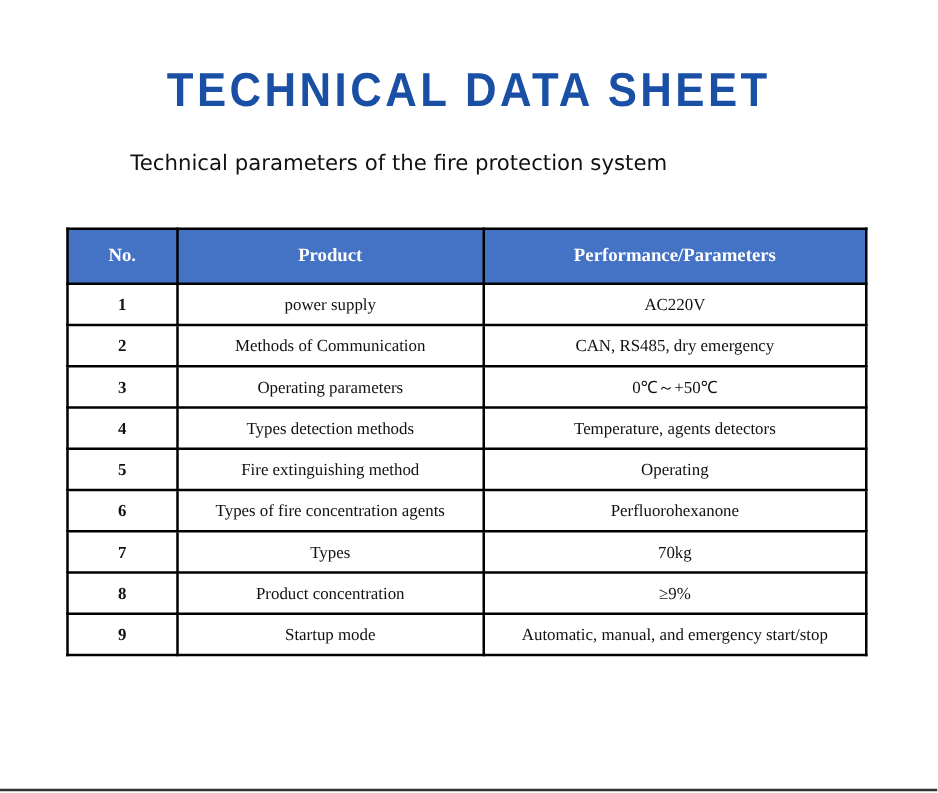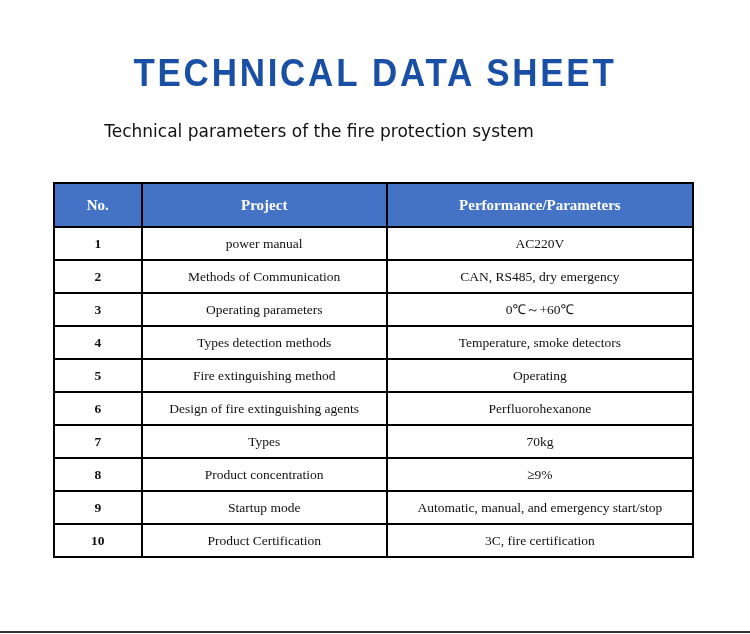--- a/index.html
+++ b/index.html
@@ -41,71 +41,66 @@
 
 <table class="spec">
   <colgroup>
       <col class="c1">
       <col class="c2">
       <col class="c3">
     </colgroup>
   <thead>
     <tr>
       <th>No.</th>
-      <th>Project</th>
+      <th>Product</th>
       <th>Performance/Parameters</th>
     </tr>
   </thead>
   <tbody>
     <tr>
       <td class="no">1</td>
-      <td>power manual</td>
+      <td>power supply</td>
       <td>AC220V</td>
     </tr>
     <tr>
       <td class="no">2</td>
       <td>Methods of Communication</td>
       <td>CAN, RS485, dry emergency</td>
     </tr>
     <tr>
       <td class="no">3</td>
       <td>Operating parameters</td>
-      <td>0℃～+60℃</td>
+      <td>0℃～+50℃</td>
     </tr>
     <tr>
       <td class="no">4</td>
       <td>Types detection methods</td>
-      <td>Temperature, smoke detectors</td>
+      <td>Temperature, agents detectors</td>
     </tr>
     <tr>
       <td class="no">5</td>
       <td>Fire extinguishing method</td>
       <td>Operating</td>
     </tr>
     <tr>
       <td class="no">6</td>
-      <td>Design of fire extinguishing agents</td>
+      <td>Types of fire concentration agents</td>
       <td>Perfluorohexanone</td>
     </tr>
     <tr>
       <td class="no">7</td>
       <td>Types</td>
       <td>70kg</td>
     </tr>
     <tr>
       <td class="no">8</td>
       <td>Product concentration</td>
       <td>≥9%</td>
     </tr>
     <tr>
       <td class="no">9</td>
       <td>Startup mode</td>
       <td>Automatic, manual, and emergency start/stop</td>
     </tr>
-    <tr>
-      <td class="no">10</td>
-      <td>Product Certification</td>
-      <td>3C, fire certification</td>
-    </tr>
   </tbody>
 </table>
 
 <div class="bottom-line"></div>
 
 </body></html>

